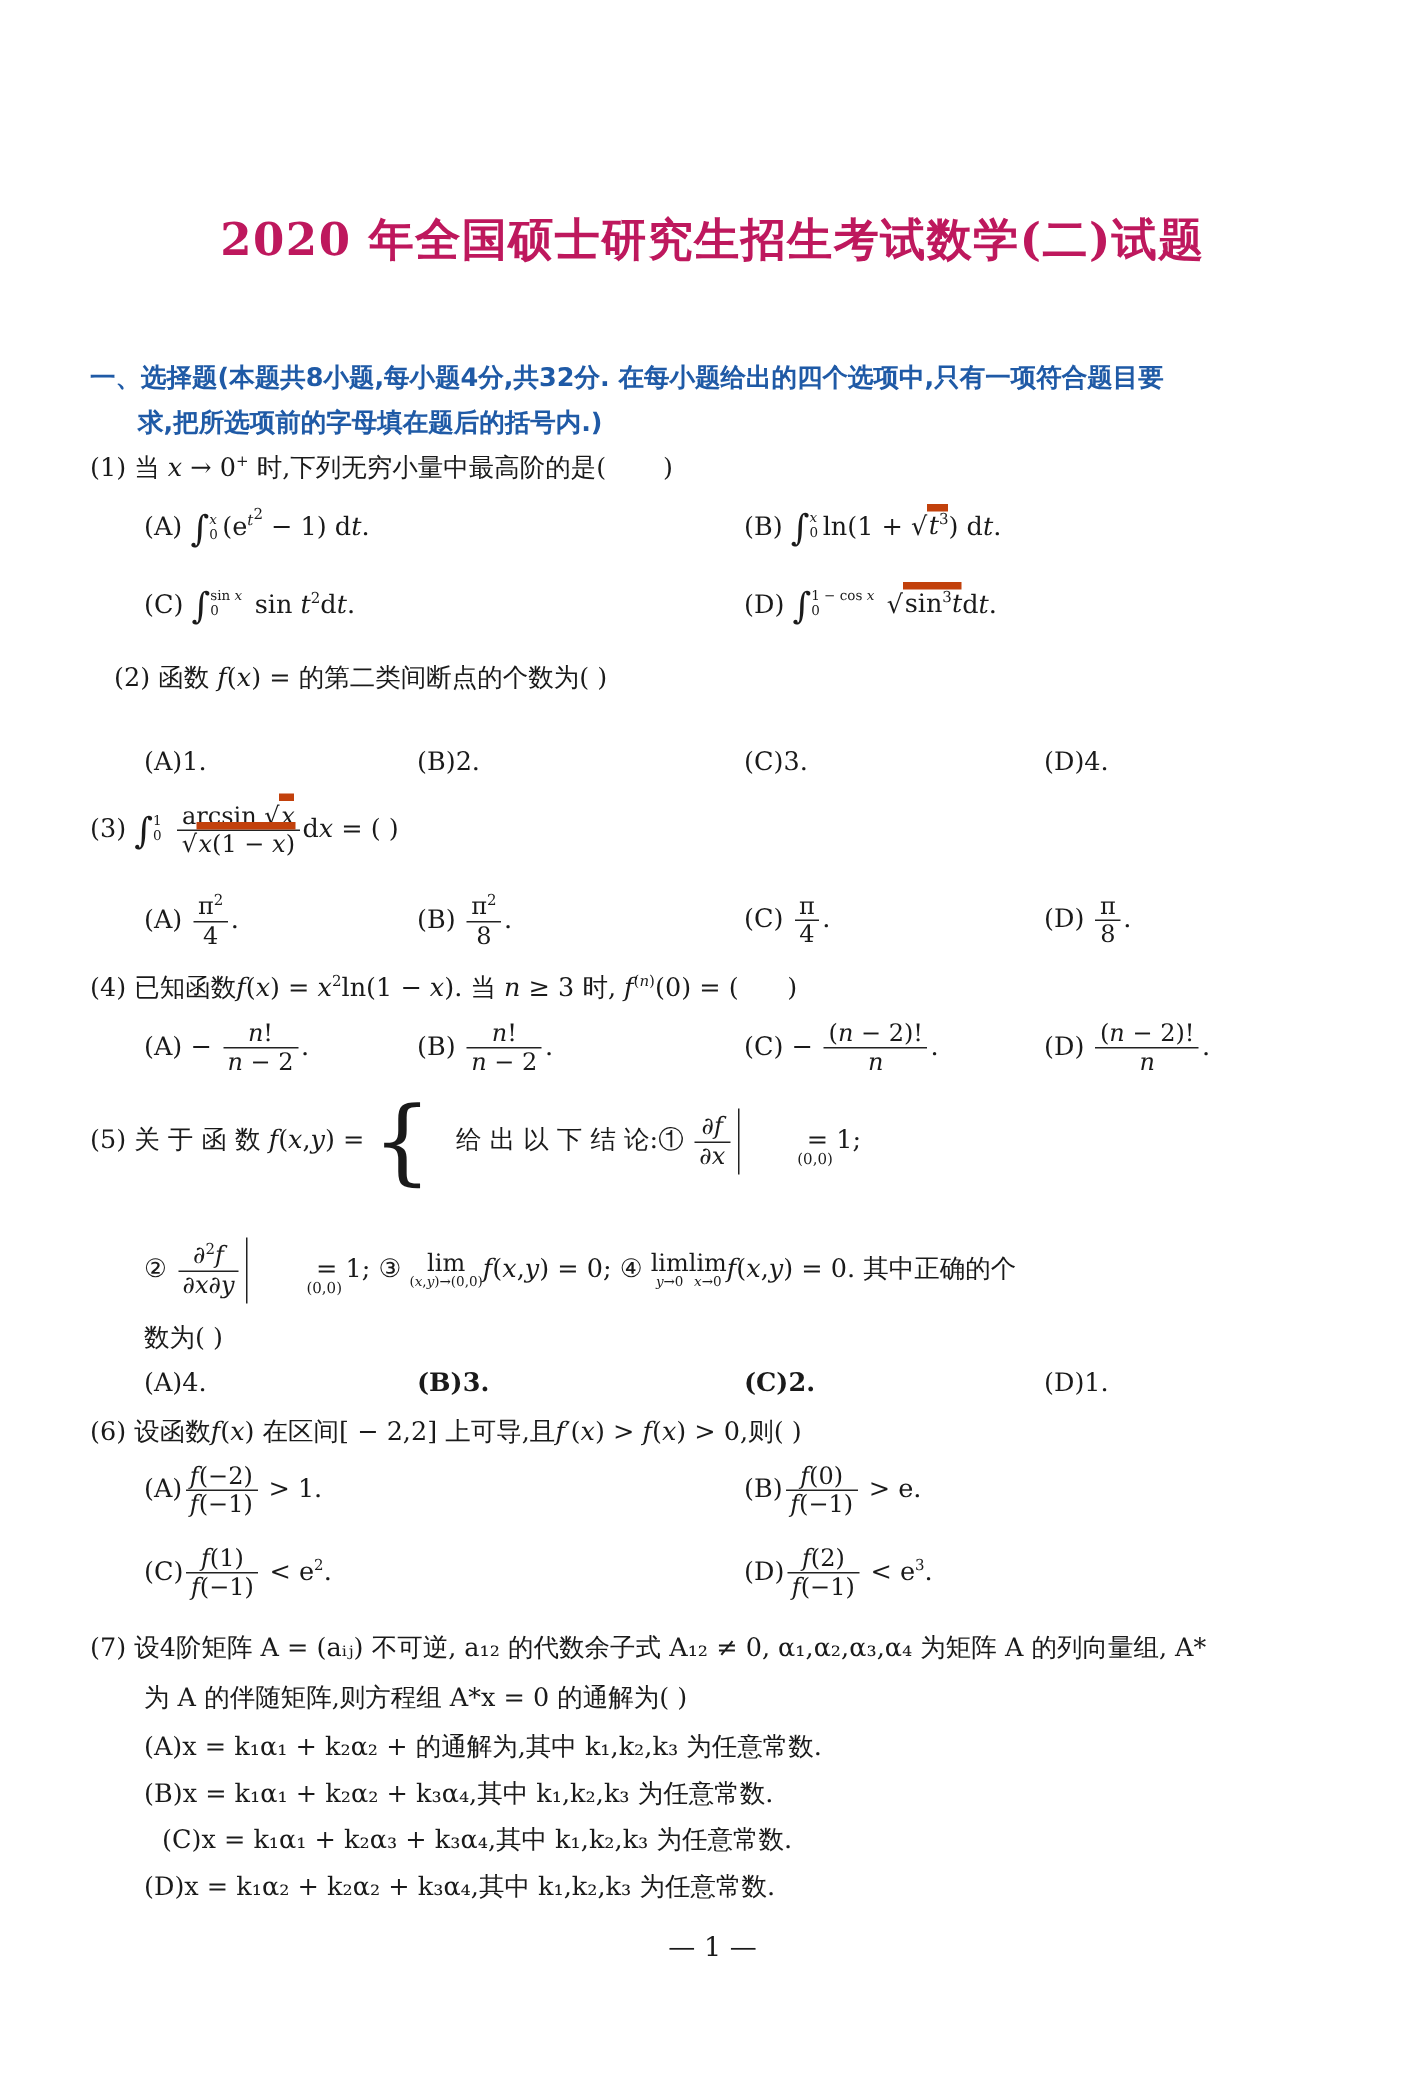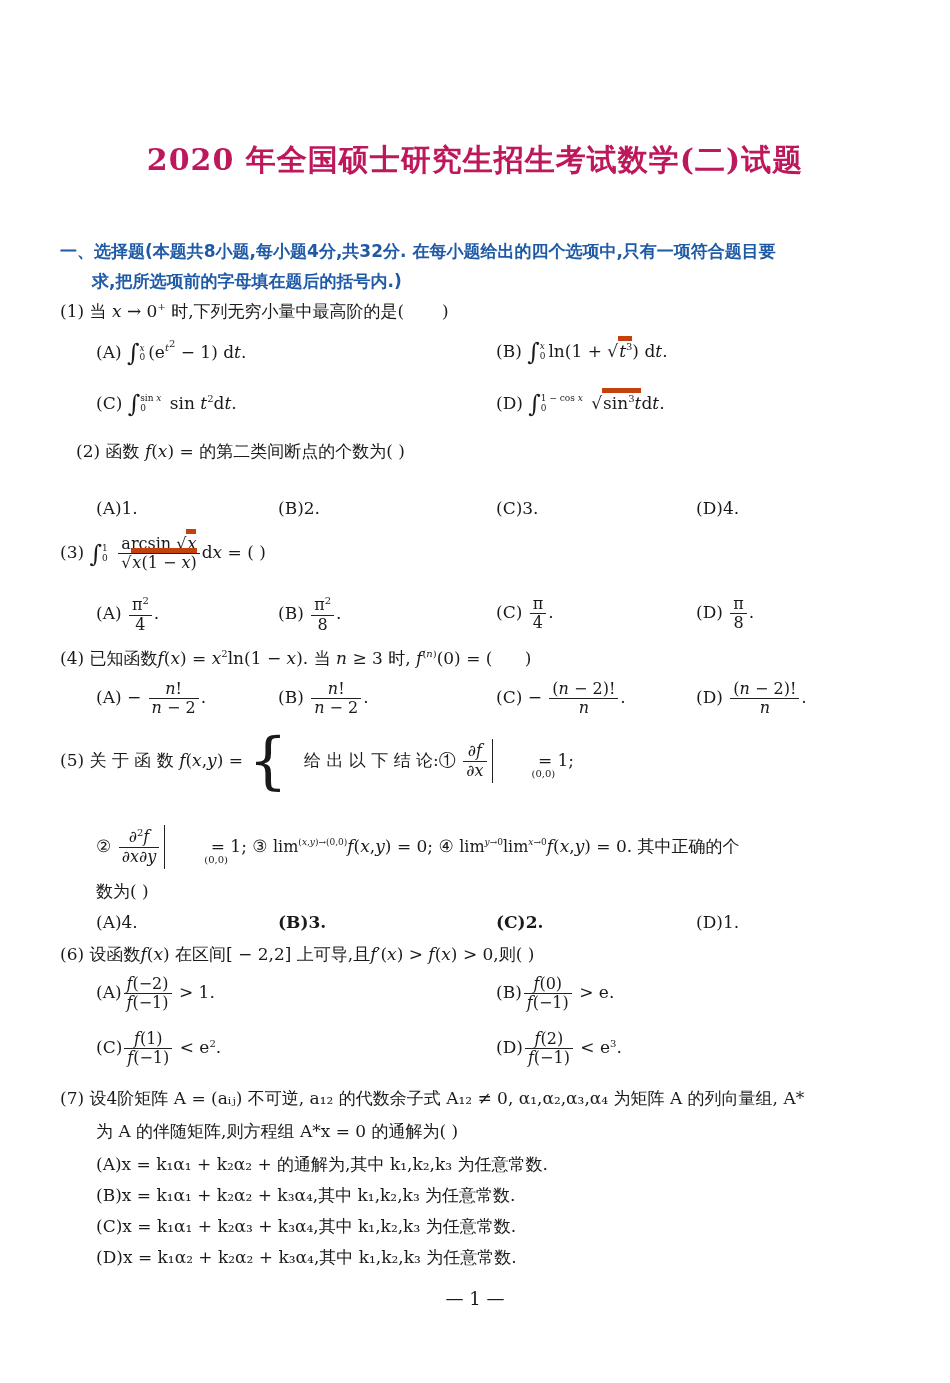--- a/index.html
+++ b/index.html
@@ -16,21 +16,21 @@
   .frac .num { border-bottom:1px solid #222; padding:0 3px; }
   .frac .den { padding:0 3px; }
   sup, sub { font-size:10px; }
   .int { font-size:24px; vertical-align:middle; }
   .lims { display:inline-flex; flex-direction:column; vertical-align:middle; font-size:9px; line-height:1.1; margin-right:3px; }
   .sqrt { border-top:5px solid #c2410c; padding-left:1px; }
   .brace { font-size:62px; line-height:1; vertical-align:middle; font-weight:100; }
   .cases { display:inline-flex; flex-direction:column; vertical-align:middle; font-size:16px; line-height:1.6; }
   .evalbar { display:inline-block; border-left:1px solid #222; height:44px; vertical-align:middle; margin-left:3px; position:relative; width:40px; }
   .evalbar span { position:absolute; bottom:4px; left:6px; font-size:10px;margin-left:33px; }
-  .limop { display:inline-flex; vertical-align:middle; text-align:center; font-size:16px; line-height:1.1; }
+  .limop { display:inline-flex; flex-direction:column; vertical-align:middle; text-align:center; font-size:16px; line-height:1.1; }
   .limop small { font-size:9px; }
   .pagenum { left:0; width:950px; top:1288px; text-align:center; font-size:18px; }
 </style>
 </head>
 <body>
 
 <div class="abs title">2020 年全国硕士研究生招生考试数学(二)试题</div>
 
 <div class="abs section" style="left:60px;top:240px;">一、选择题(本题共8小题,每小题4分,共32分. 在每小题给出的四个选项中,只有一项符合题目要</div>
 <div class="abs section" style="left:92px;top:270px;">求,把所选项前的字母填在题后的括号内.)</div>
@@ -187,16 +187,16 @@
       <span class="den"><i>f</i>(−1)</span>
     </span> &lt; e<sup>3</sup>.</div>
 
 <div class="abs q" style="left:60px;top:1087px;">
   <span>(7)</span>
   <span>设4阶矩阵 A = (aᵢⱼ) 不可逆, a₁₂ 的代数余子式 A₁₂ ≠ 0, α₁,α₂,α₃,α₄ 为矩阵 A 的列向量组, A*</span>
 </div>
 <div class="abs q" style="left:96px;top:1120px;">为 A 的伴随矩阵,则方程组 A*x = 0 的通解为(      )</div>
 <div class="abs opt" style="left:96px;top:1153px;"><span>(A)</span><span>x = k₁α₁ + k₂α₂ + 的通解为,其中 k₁,k₂,k₃ 为任意常数.</span></div>
 <div class="abs opt" style="left:96px;top:1184px;"><span>(B)</span><span>x = k₁α₁ + k₂α₂ + k₃α₄,其中 k₁,k₂,k₃ 为任意常数.</span></div>
-<div class="abs opt" style="left:96px;top:1215px;"><span>(C)</span><span>x = k₁α₁ + k₂α₃ + k₃α₄,其中 k₁,k₂,k₃ 为任意常数.</span></div>
+<div class="abs opt" style="left:108px;top:1215px;"><span>(C)</span><span>x = k₁α₁ + k₂α₃ + k₃α₄,其中 k₁,k₂,k₃ 为任意常数.</span></div>
 <div class="abs opt" style="left:96px;top:1246px;"><span>(D)</span><span>x = k₁α₂ + k₂α₂ + k₃α₄,其中 k₁,k₂,k₃ 为任意常数.</span></div>
 
 <div class="abs pagenum">— 1 —</div>
 
 </body></html>

